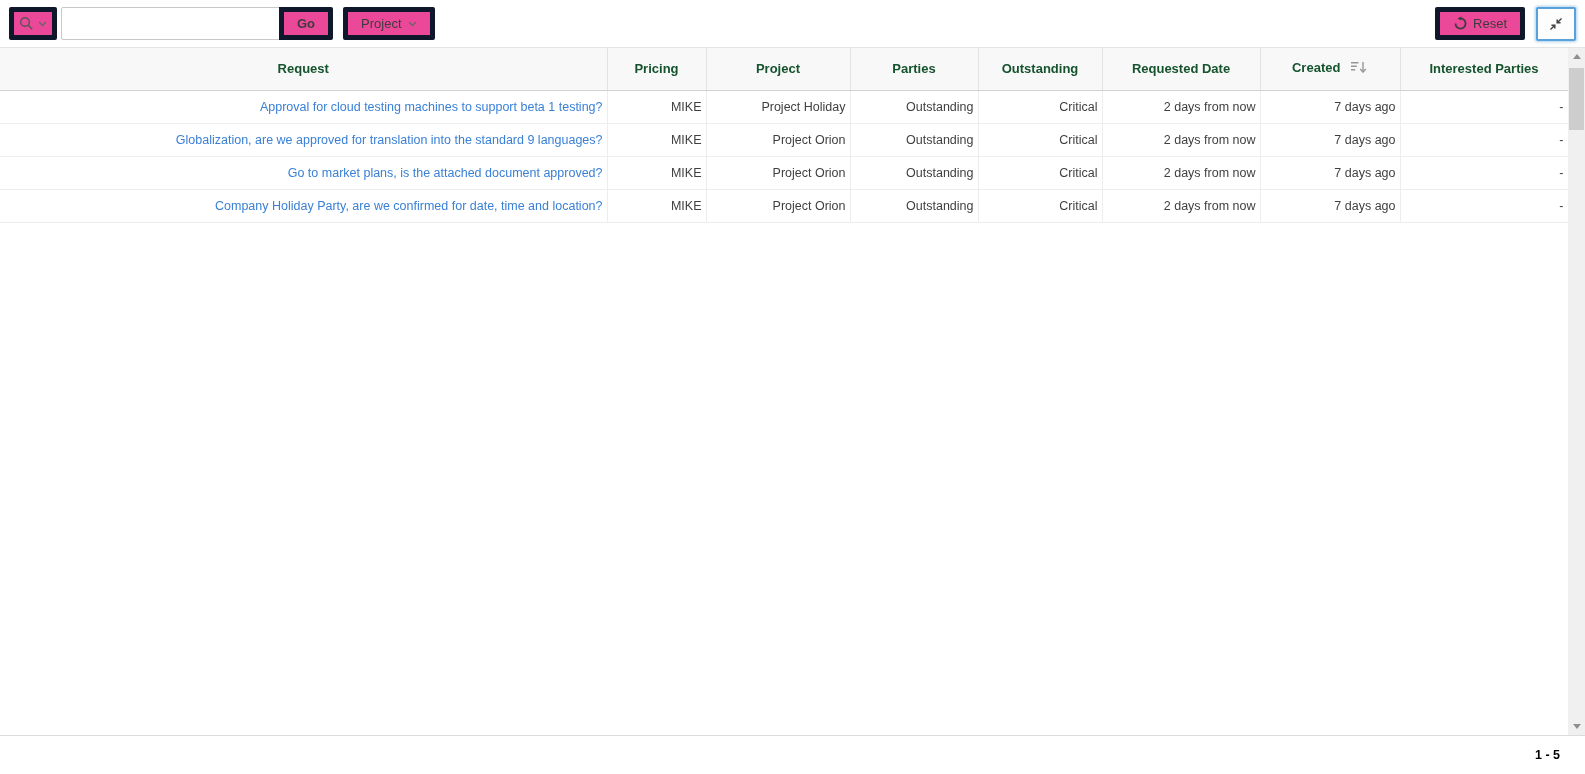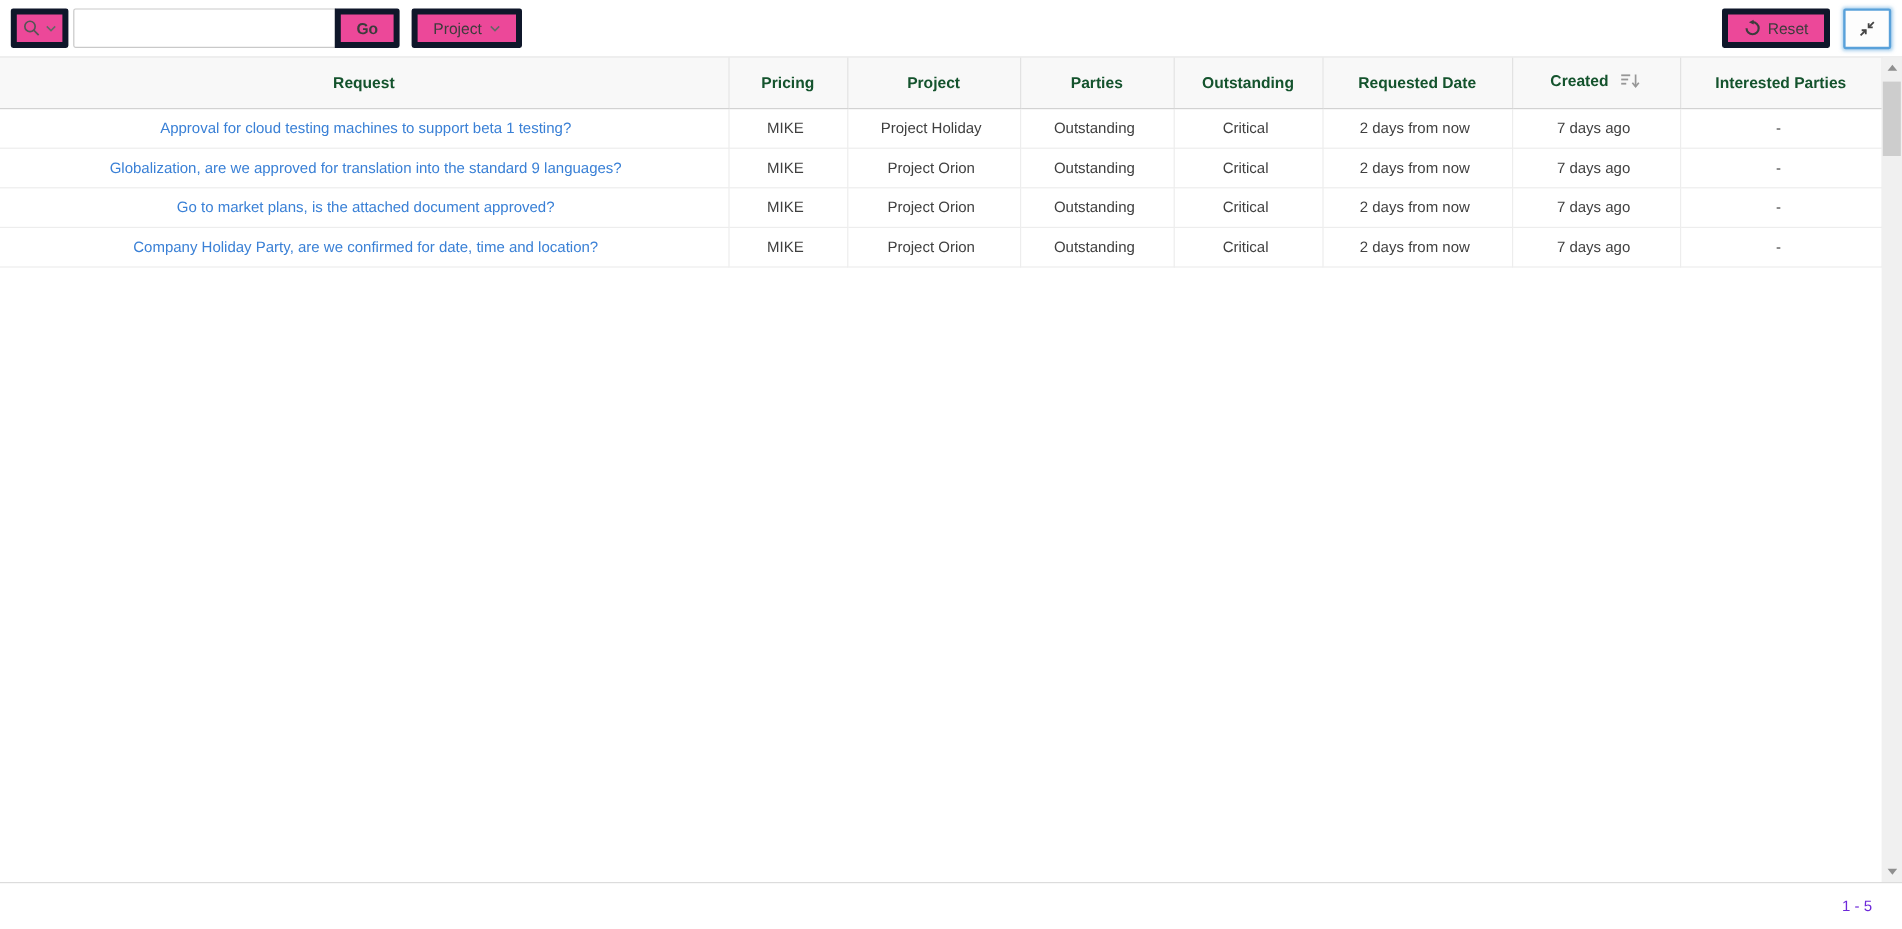--- a/index.html
+++ b/index.html
@@ -29,21 +29,21 @@
   
   .content { position:relative; height:688px; border-bottom:1px solid #dcdcdc; }
   table { border-collapse:collapse; table-layout:fixed; width:1568px; }
   thead th { height:42px; background:#f8f8f8; color:#14532d; font-size:13px;
              font-weight:bold; text-align:center; border-right:1px solid #e2e2e2;
              border-bottom:1px solid #d2d2d2; padding:0 4px; cursor:pointer;
              overflow:hidden; white-space:nowrap; }
   thead th:first-child { border-left:none; }
   tbody td { height:33px; font-size:12.5px; color:#3f3f3f;
              border-right:1px solid #ededed; border-bottom:1px solid #ededed;
-             padding:0 4px 0 0; text-align:center; white-space:nowrap;
+             padding:0 4px 0 0; text-align:right; white-space:nowrap;
              overflow:hidden; background:#fff; }
   tbody td:first-child { padding-left:7px; }
   tbody a { color:#3a80d6; text-decoration:none; cursor:pointer; }
   .sort-icon { margin-left:6px; vertical-align:-2px; }
 
   
   .vscroll { position:absolute; top:0; right:0; width:17px; height:687px;
              background:#f0f0f0; }
   .sb-btn { position:absolute; left:0; width:17px; height:17px; display:flex;
             align-items:center; justify-content:center; cursor:pointer; }
@@ -52,21 +52,21 @@
   .tri-up { width:0; height:0; border-left:4px solid transparent;
             border-right:4px solid transparent; border-bottom:5px solid #8f8f8f; }
   .tri-down { width:0; height:0; border-left:4px solid transparent;
               border-right:4px solid transparent; border-top:5px solid #8f8f8f; }
   .sb-thumb { position:absolute; left:1px; top:20px; width:15px; height:62px;
               background:#cdcdcd; cursor:pointer; }
 
   
   .footer { height:37px; display:flex; align-items:center;
             justify-content:flex-end; padding-right:25px; background:#fff;
-            color:#6d28d9; font-size:12.5px; }
+            color:#000000; font-size:12.5px;font-weight:bold; }
 </style>
 </head>
 <body>
 
 <div class="page">
 
   <div class="toolbar">
     <button class="btn search-btn">
       <span style="display:inline-flex;">
         <svg width="15" height="15" viewBox="0 0 15 15">

